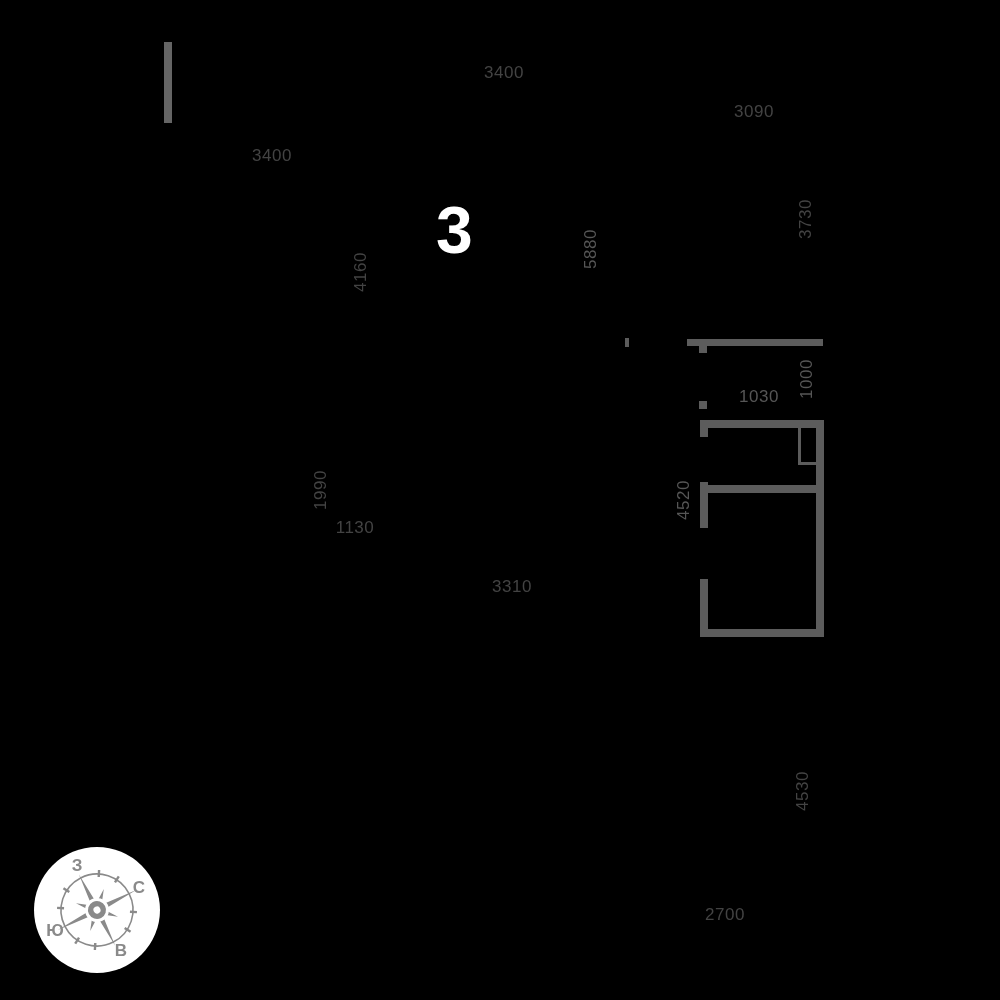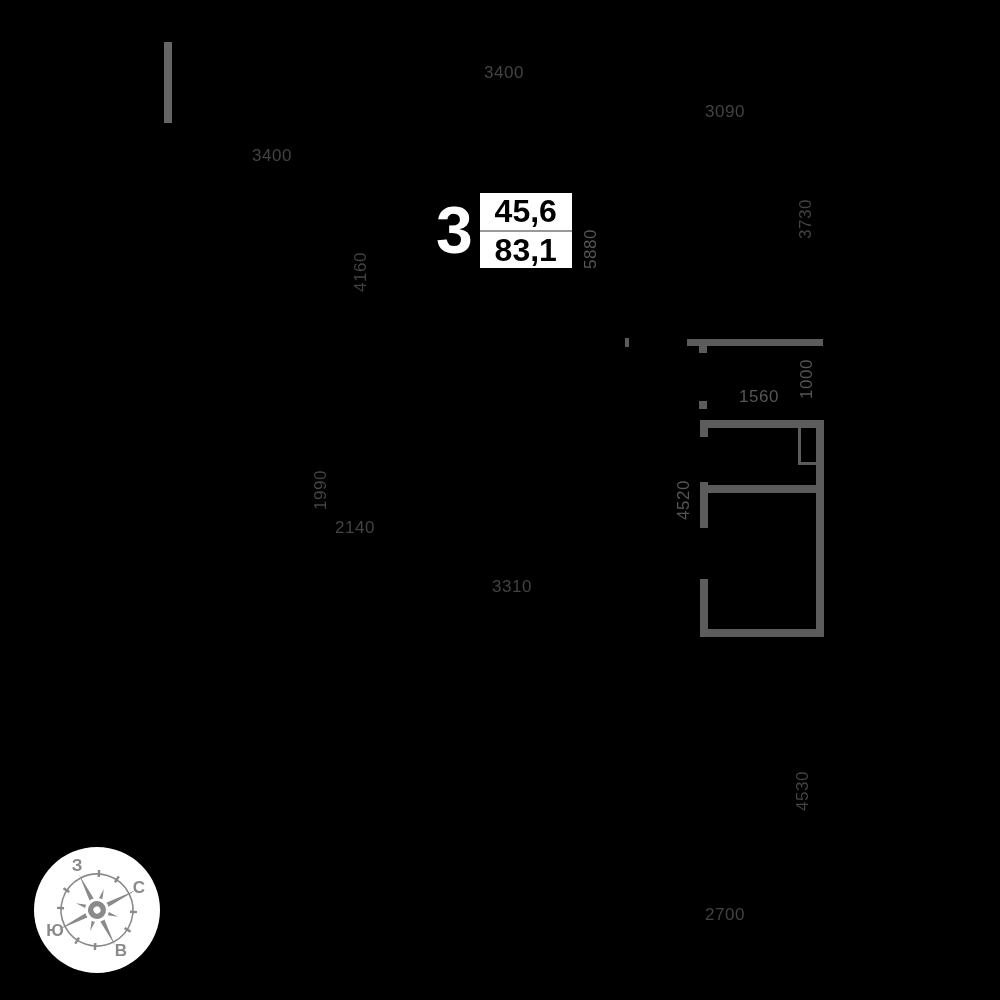--- a/index.html
+++ b/index.html
@@ -61,41 +61,36 @@
   <div class="wall" style="left:700px;top:482px;width:8px;height:46px"></div>
   <div class="wall" style="left:700px;top:579px;width:8px;height:58px"></div>
   <div class="wall" style="left:816px;top:420px;width:8px;height:217px"></div>
   <div class="wall" style="left:700px;top:629px;width:124px;height:8px"></div>
   <div class="wall" style="left:708px;top:485px;width:110px;height:8px"></div>
 
   <div class="wall" style="left:798px;top:427px;width:3px;height:38px"></div>
   <div class="wall" style="left:801px;top:462px;width:15px;height:3px"></div>
 
   <div class="dim" style="left:504px;top:73px">3400</div>
-  <div class="dim" style="left:725px;top:112px">3090</div>
+  <div class="dim" style="left:754px;top:112px">3090</div>
   <div class="dim" style="left:272px;top:156px">3400</div>
   <div class="dim v" style="left:806px;top:219px">3730</div>
   <div class="dim v" style="left:361px;top:272px">4160</div>
   <div class="dim v light" style="left:591px;top:249px">5880</div>
   <div class="dim v light" style="left:807px;top:379px">1000</div>
-  <div class="dim light" style="left:759px;top:397px">1560</div>
+  <div class="dim light" style="left:759px;top:397px">1030</div>
   <div class="dim v light" style="left:684px;top:500px">4520</div>
   <div class="dim v" style="left:321px;top:490px">1990</div>
-  <div class="dim" style="left:355px;top:528px">2140</div>
+  <div class="dim" style="left:355px;top:528px">1130</div>
   <div class="dim" style="left:512px;top:587px">3310</div>
   <div class="dim v" style="left:803px;top:791px">4530</div>
   <div class="dim" style="left:725px;top:915px">2700</div>
 
   <div class="unit">
     <div class="unit-number">3</div>
-    <div class="area-box">
-      <div class="area-cell">45,6</div>
-      <div class="area-divider"></div>
-      <div class="area-cell">83,1</div>
-    </div>
   </div>
 
   <svg id="compass" viewBox="0 0 128 128">
     <circle cx="64" cy="64" r="63" fill="#ffffff"></circle>
     <g transform="translate(64,64) rotate(63)">
       <circle r="36" fill="none" stroke="var(--color-compass)" stroke-width="1.6"></circle>
       <g stroke="var(--color-compass)" stroke-width="2.4">
         <line x1="0" y1="-33" x2="0" y2="-40" transform="rotate(30)"></line>
         <line x1="0" y1="-33" x2="0" y2="-40" transform="rotate(60)"></line>
         <line x1="0" y1="-33" x2="0" y2="-40" transform="rotate(120)"></line>

